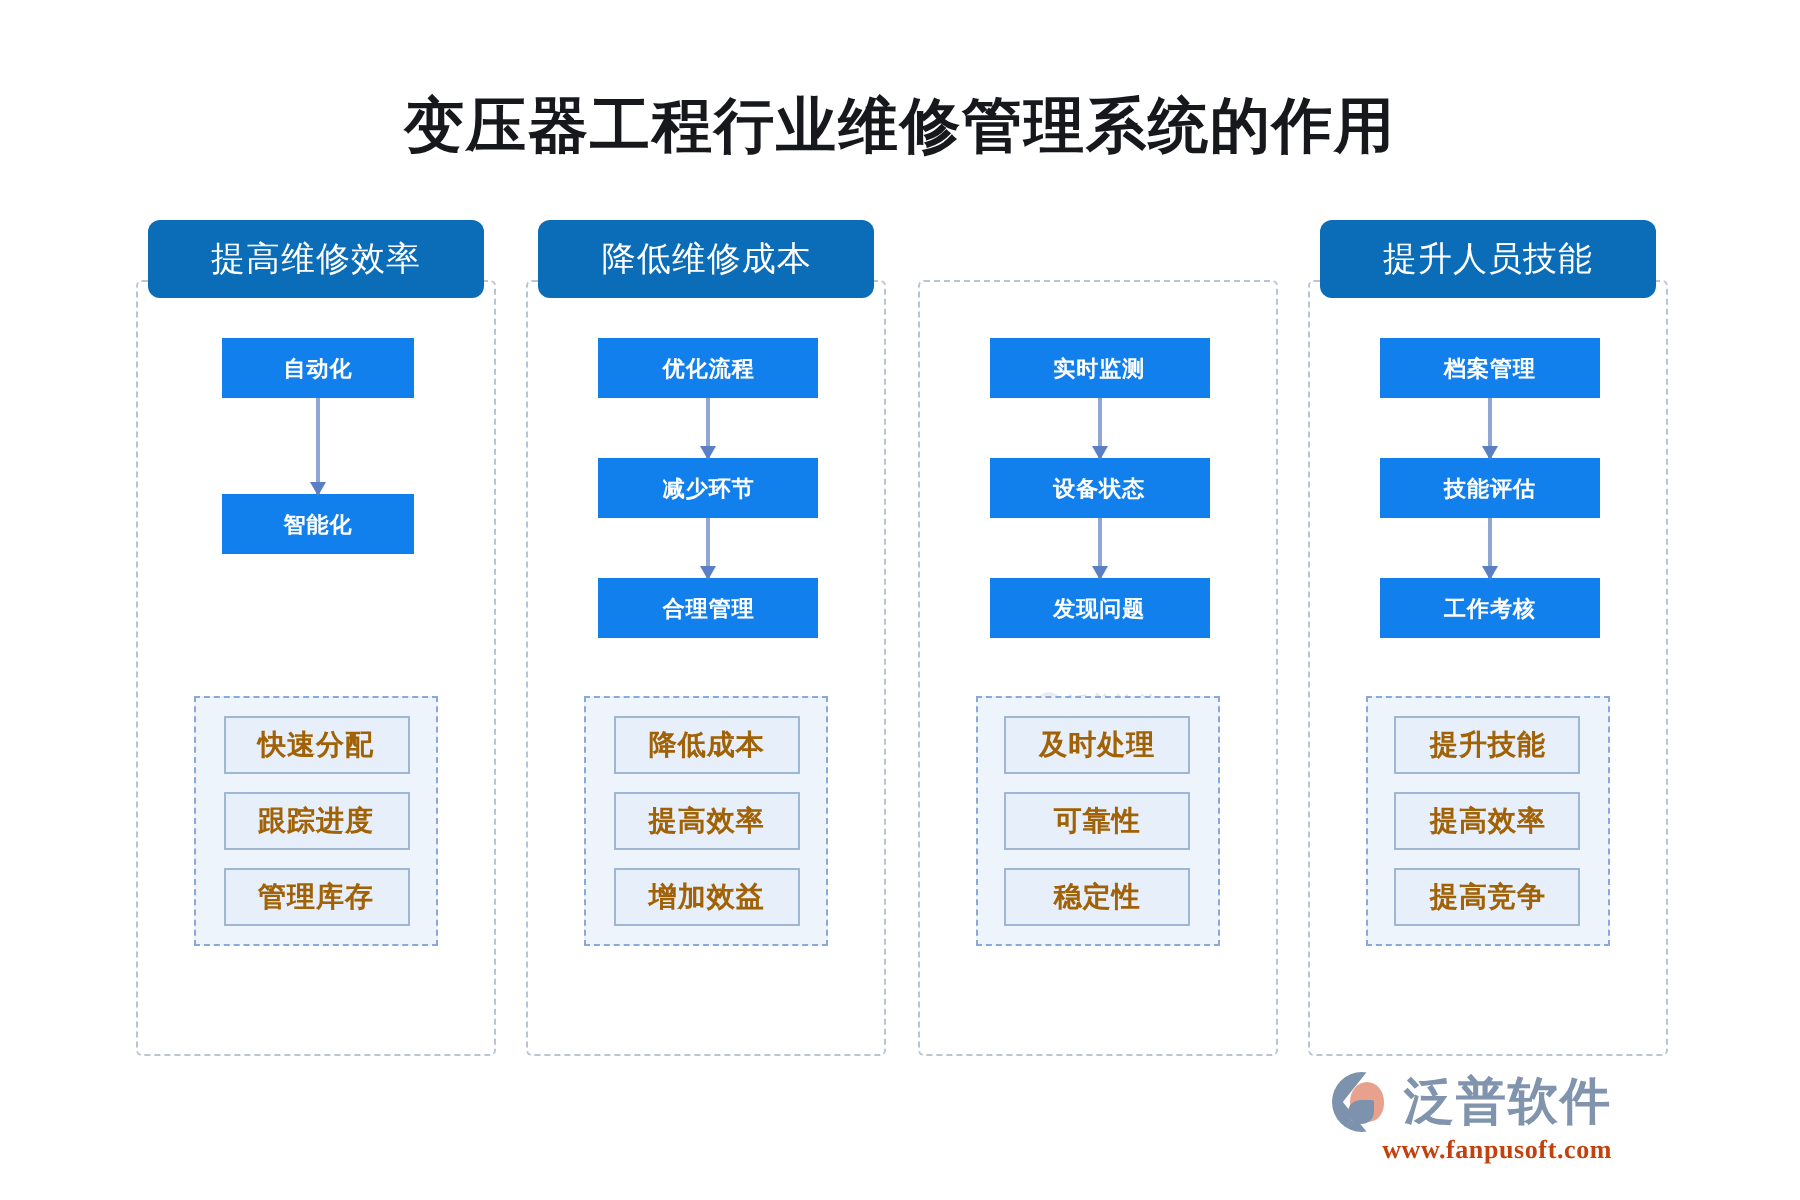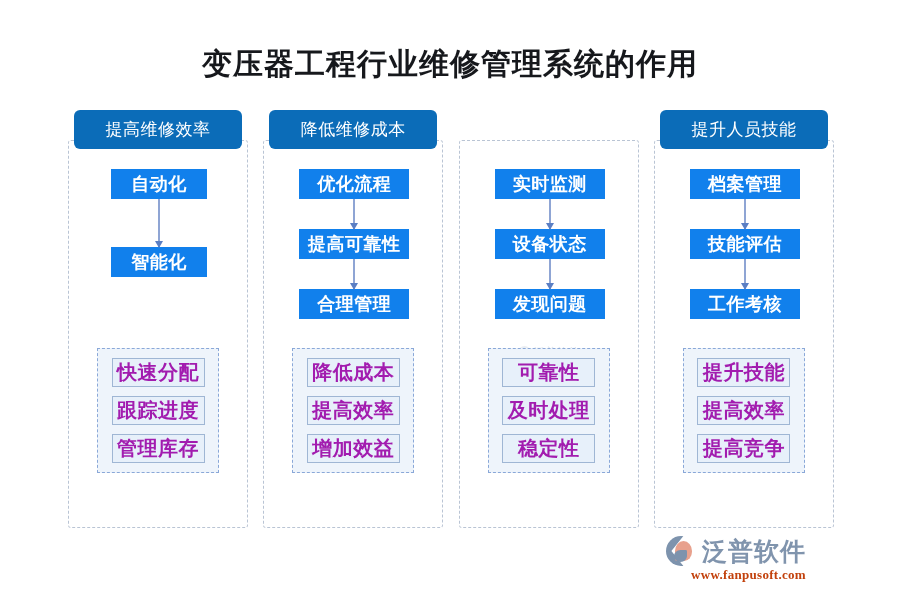--- a/index.html
+++ b/index.html
@@ -85,21 +85,21 @@
     display: flex;
     flex-direction: column;
     align-items: center;
   }
 
   .flow-box {
     width: 96px;
     height: 30px;
     background: #1180ec;
     color: #ffffff;
-    font-size: 18px;
+    font-size: 11px;
     font-weight: bold;
     display: flex;
     align-items: center;
     justify-content: center;
     white-space: nowrap;
     letter-spacing: 0.5px;
   }
 
   .flow-box.wide { width: 110px; }
 
@@ -138,22 +138,22 @@
     flex-direction: column;
     align-items: center;
     gap: 9px;
   }
 
   .sub-box {
     width: 93px;
     height: 29px;
     border: 1px solid #9fb6d4;
     background: #e7f0fa;
-    color: #a21caf;
-    font-size: 20px;
+    color: #a16207;
+    font-size: 14px;
     font-weight: bold;
     display: flex;
     align-items: center;
     justify-content: center;
     white-space: nowrap;
     letter-spacing: 0.5px;
     font-family: Liberation Mono, monospace;
   }
 
   
@@ -278,21 +278,21 @@
         <div class="sub-box">管理库存</div>
       </div>
     </div>
 
     <div class="column">
       <div class="col-header">降低维修成本</div>
 
       <div class="flow">
         <div class="flow-box wide">优化流程</div>
         <div class="arrow short"></div>
-        <div class="flow-box wide">提高可靠性</div>
+        <div class="flow-box wide">减少环节</div>
         <div class="arrow short"></div>
         <div class="flow-box wide">合理管理</div>
       </div>
 
       <div class="subpanel" style="top:207px;">
         <div class="sub-box">降低成本</div>
         <div class="sub-box">提高效率</div>
         <div class="sub-box">增加效益</div>
       </div>
     </div>
@@ -306,22 +306,22 @@
         <div class="arrow short"></div>
         <div class="flow-box wide">发现问题</div>
       </div>
 
       <div class="watermark">
         <span class="wm-mark"></span>
         <span class="wm-text">泛普软件</span>
       </div>
 
       <div class="subpanel" style="top:207px;">
+        <div class="sub-box">及时处理</div>
         <div class="sub-box">可靠性</div>
-        <div class="sub-box">及时处理</div>
         <div class="sub-box">稳定性</div>
       </div>
     </div>
 
     <div class="column">
       <div class="col-header">提升人员技能</div>
 
       <div class="flow">
         <div class="flow-box wide">档案管理</div>
         <div class="arrow short"></div>

